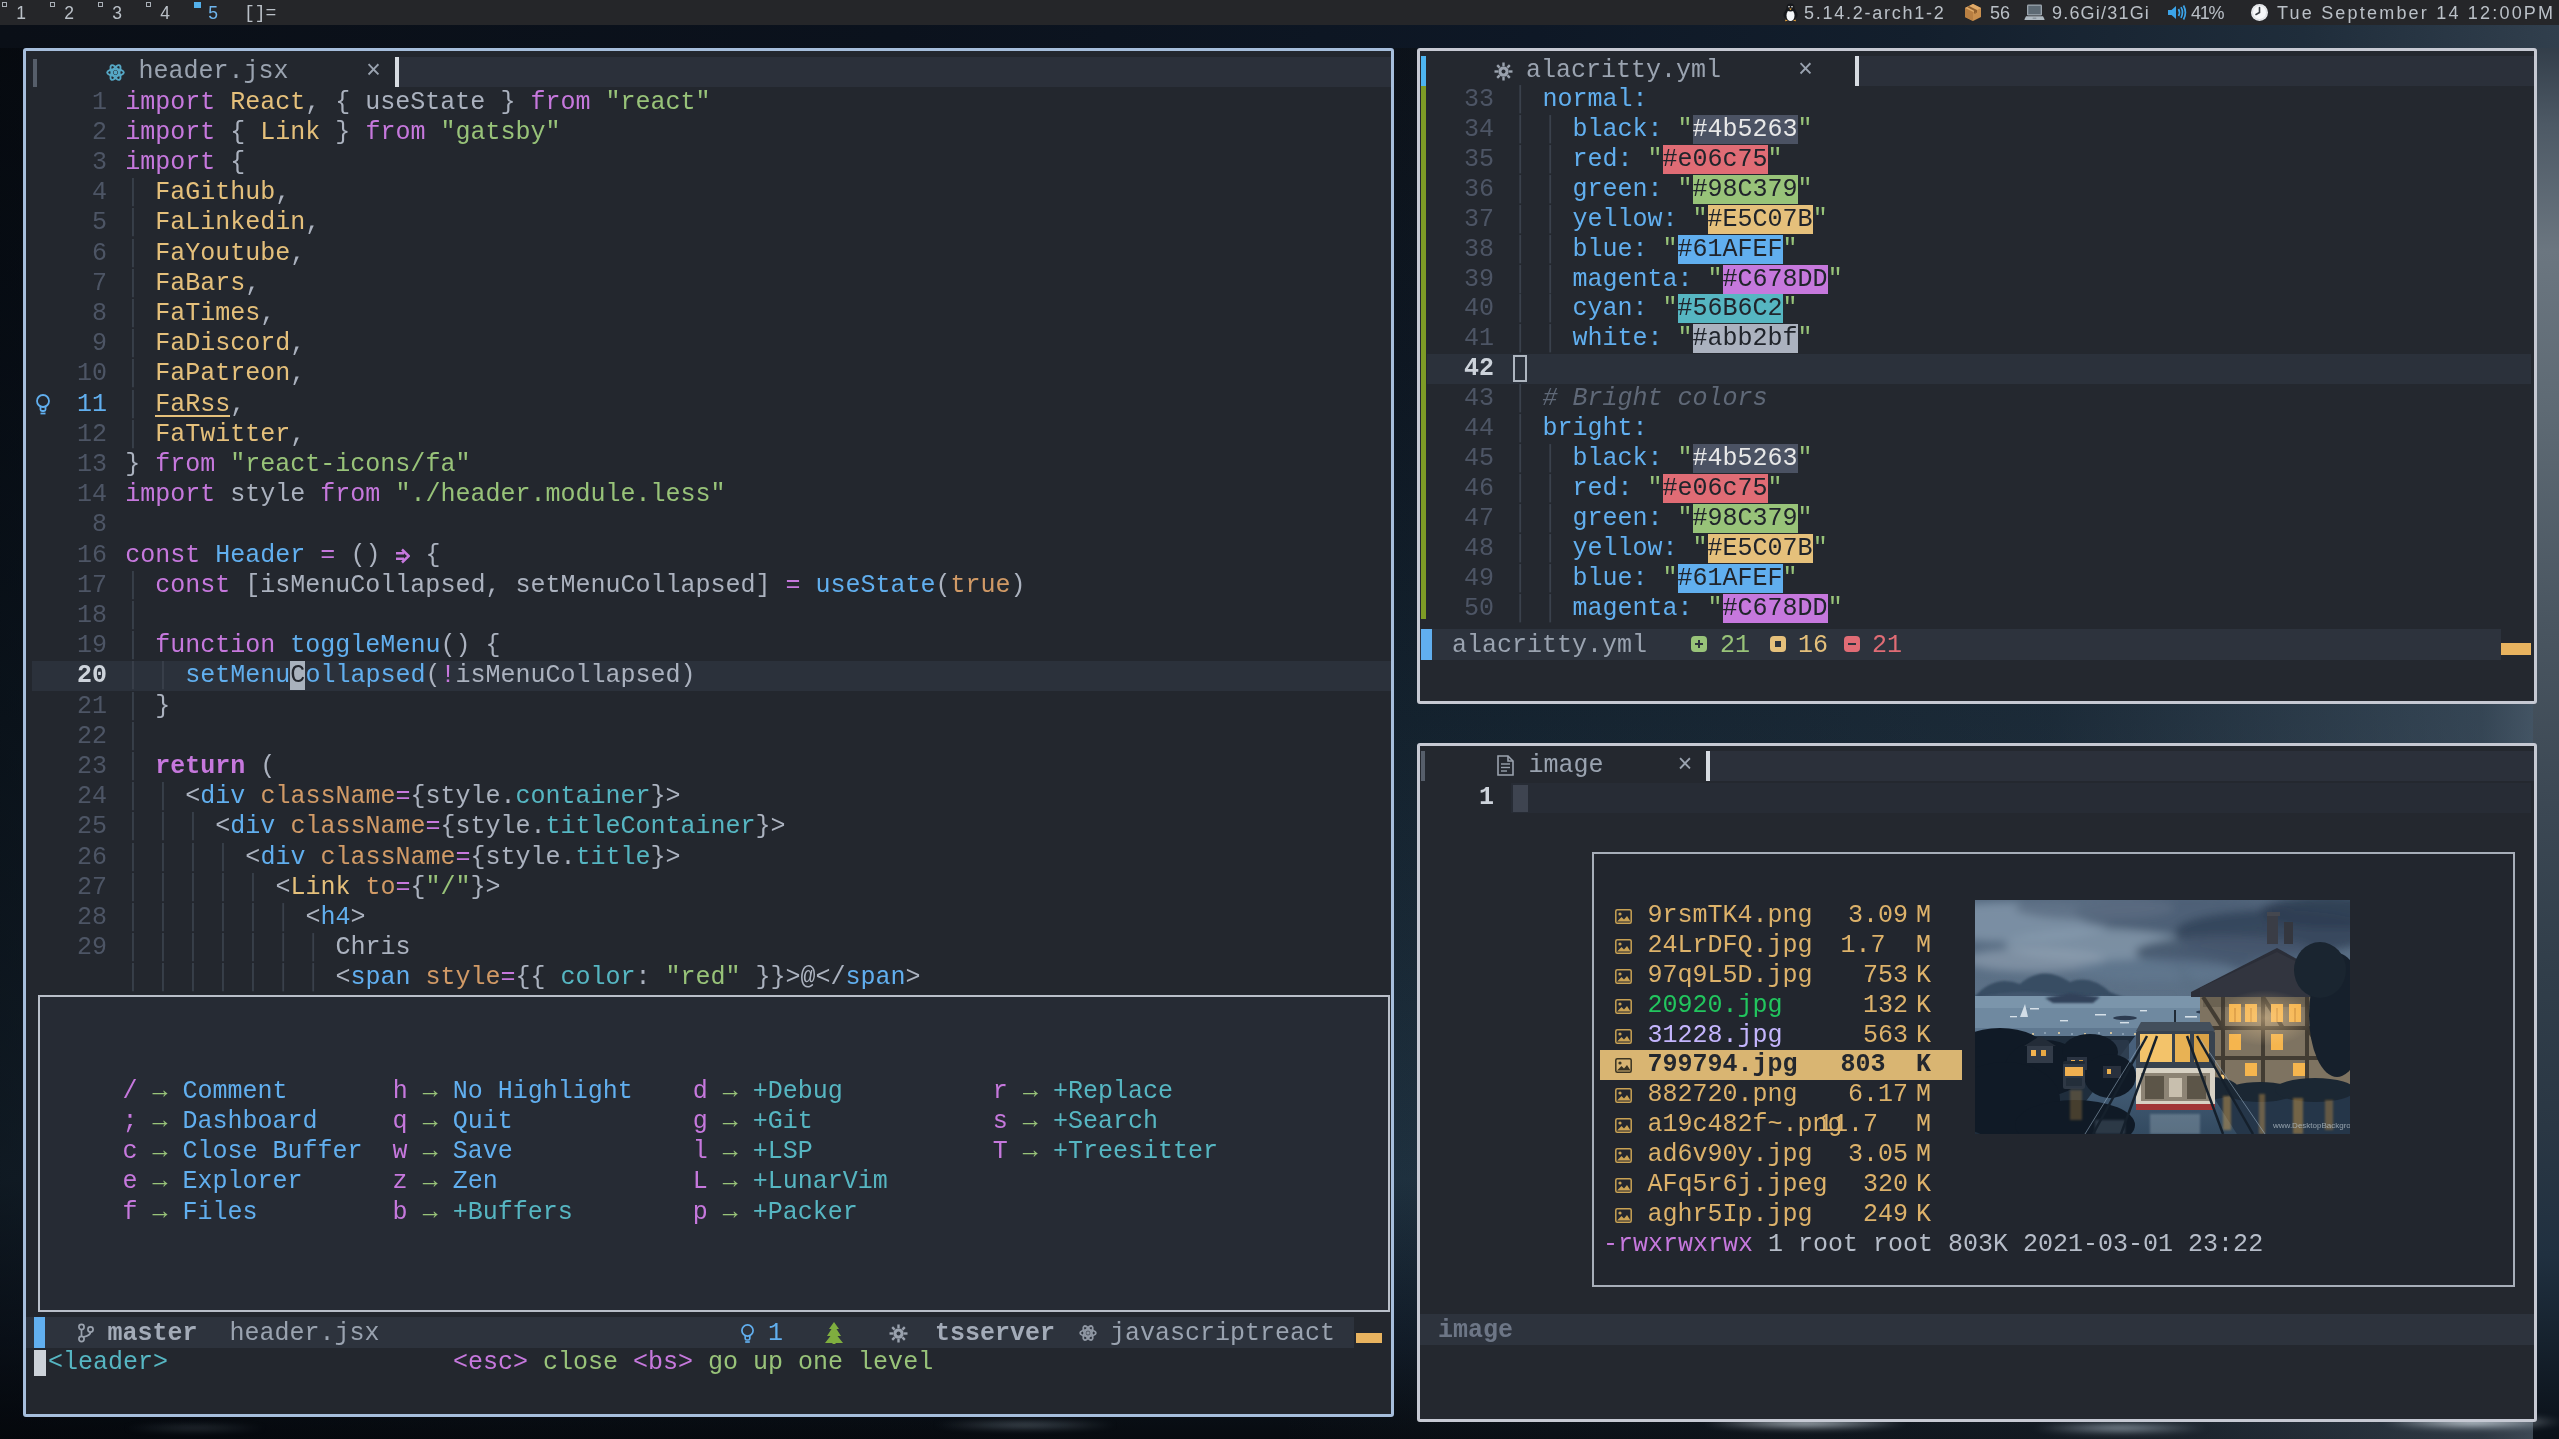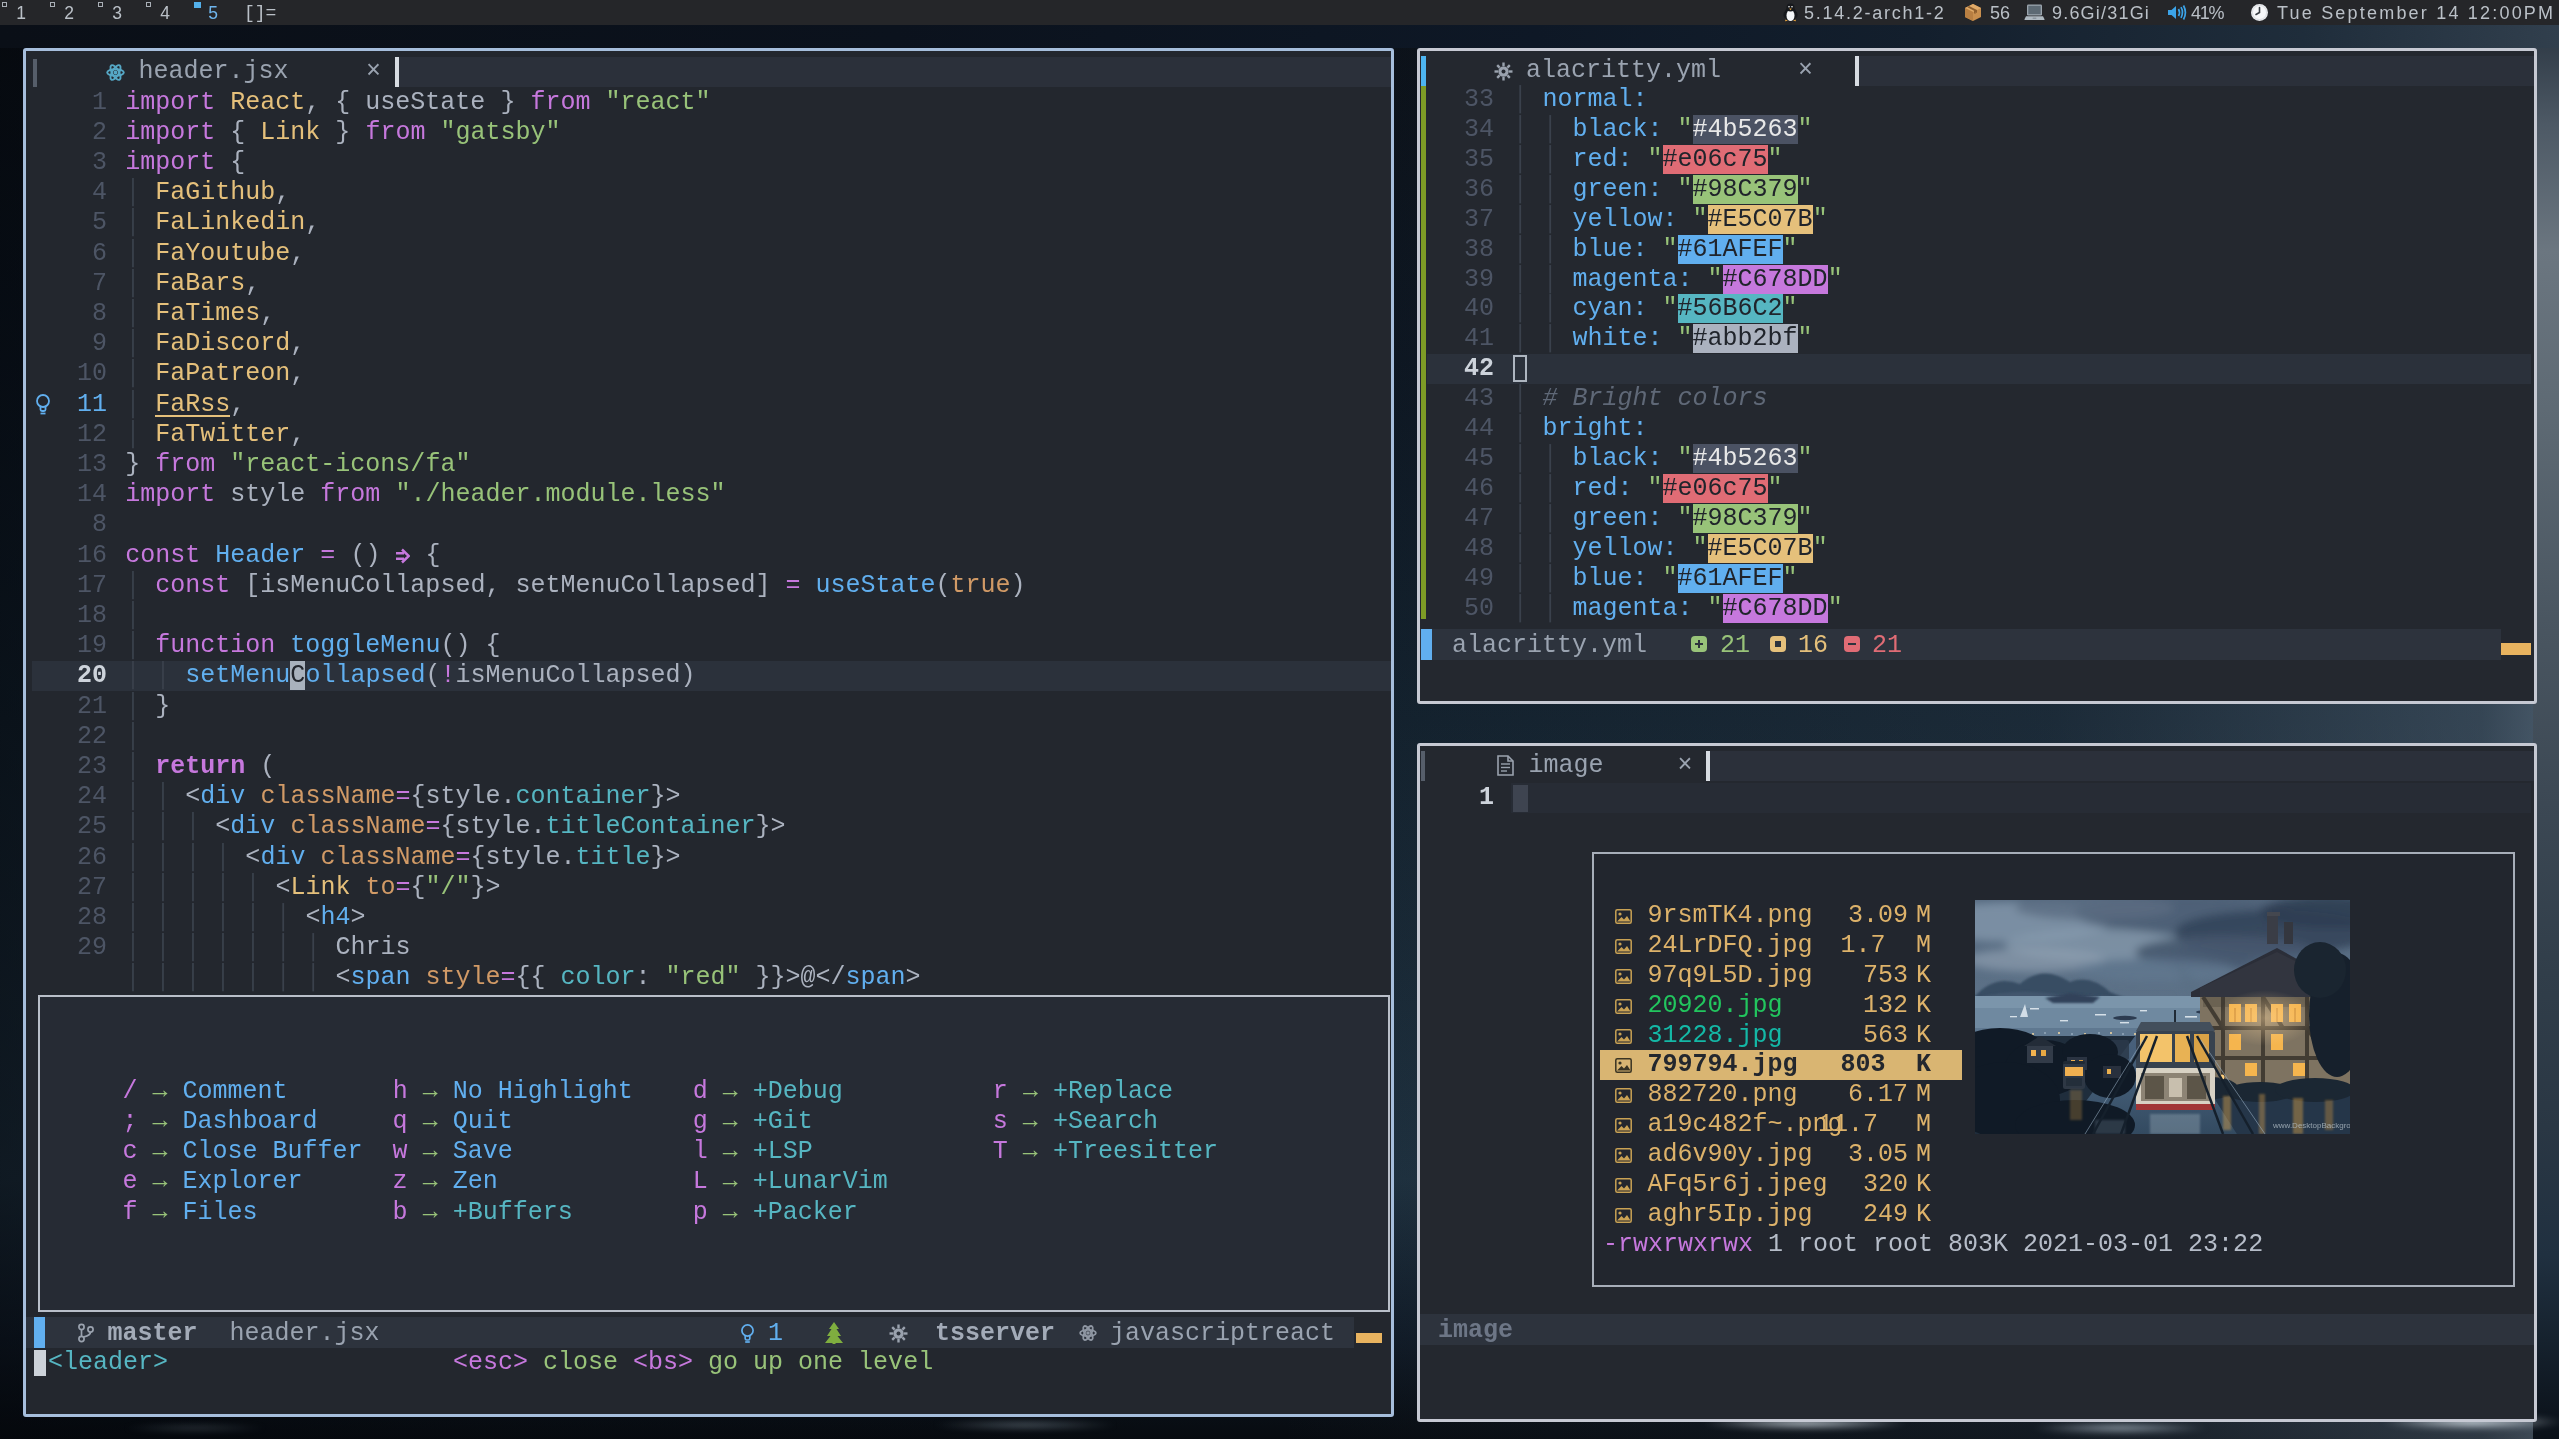--- a/index.html
+++ b/index.html
@@ -362,21 +362,21 @@
 <path d="M2 12.5 L6.5 8 L9 10.5 L12 7 L15.5 12.5 Z" fill="#c9a254"></path>
     </svg>
 <div class="r" style="left:228px;top:245.1px"><span style="color:#22c55e">20920.jpg</span></div>
 <div class="r" style="left:398.5px;top:245.1px;width:90px;text-align:right;color:#ddb26a">132</div>
 <div class="r" style="left:496.5px;top:245.1px"><span style="color:#ddb26a">K</span></div>
 <svg class="abs" style="left:195.5px;top:283.0px" width="17" height="15" viewBox="0 0 17 15">
 <rect x="0.8" y="0.8" width="15.4" height="13.4" rx="1.5" fill="none" stroke="#c9a254" stroke-width="1.5"></rect>
 <circle cx="5" cy="5" r="1.6" fill="#c9a254"></circle>
 <path d="M2 12.5 L6.5 8 L9 10.5 L12 7 L15.5 12.5 Z" fill="#c9a254"></path>
     </svg>
-<div class="r" style="left:228px;top:275.0px"><span style="color:#14b8a6">31228.jpg</span></div>
+<div class="r" style="left:228px;top:275.0px"><span style="color:#c4b5fd">31228.jpg</span></div>
 <div class="r" style="left:398.5px;top:275.0px;width:90px;text-align:right;color:#ddb26a">563</div>
 <div class="r" style="left:496.5px;top:275.0px"><span style="color:#ddb26a">K</span></div>
 <div class="abs" style="left:180.5px;top:304.9px;width:362px;height:29.5px;background:#d9b572"></div>
 <svg class="abs" style="left:195.5px;top:312.9px" width="17" height="15" viewBox="0 0 17 15">
 <rect x="0.8" y="0.8" width="15.4" height="13.4" rx="1.5" fill="none" stroke="#3a3423" stroke-width="1.5"></rect>
 <circle cx="5" cy="5" r="1.6" fill="#3a3423"></circle>
 <path d="M2 12.5 L6.5 8 L9 10.5 L12 7 L15.5 12.5 Z" fill="#3a3423"></path>
     </svg>
 <div class="r" style="left:228px;top:304.9px"><span class="b" style="color:#23272e">799794.jpg</span></div>
 <div class="r b" style="left:398.5px;top:304.9px;width:90px;text-align:center;color:#23272e">803</div>

